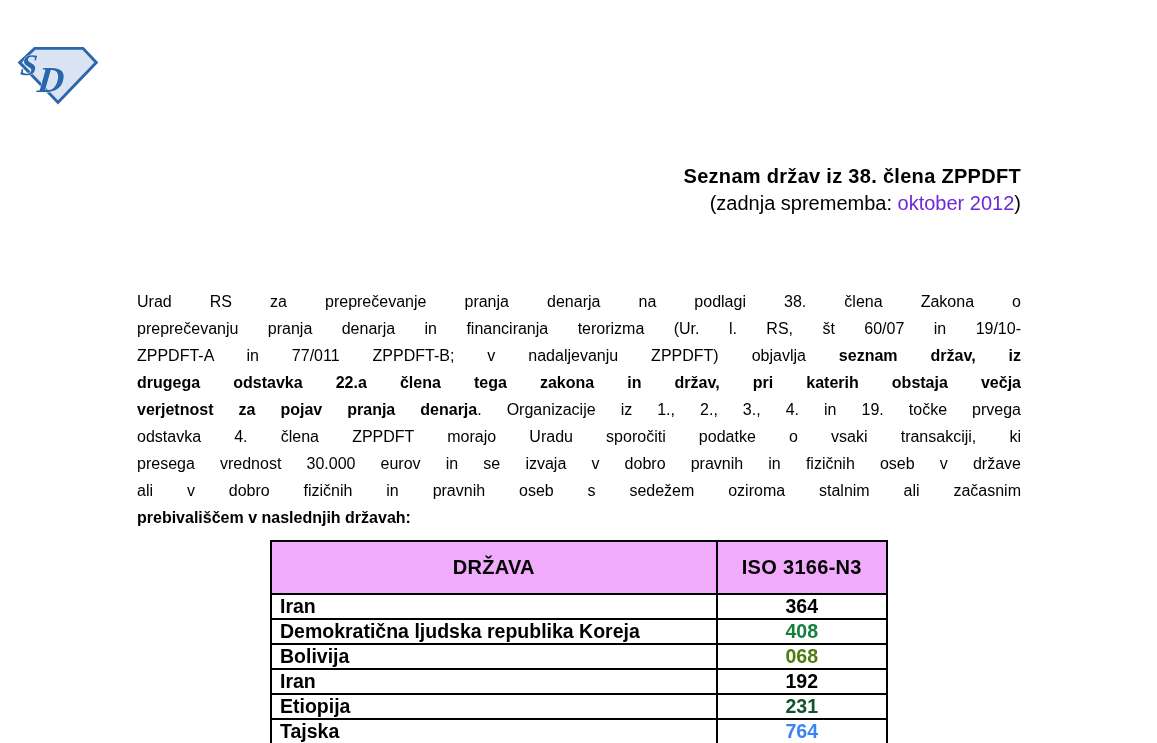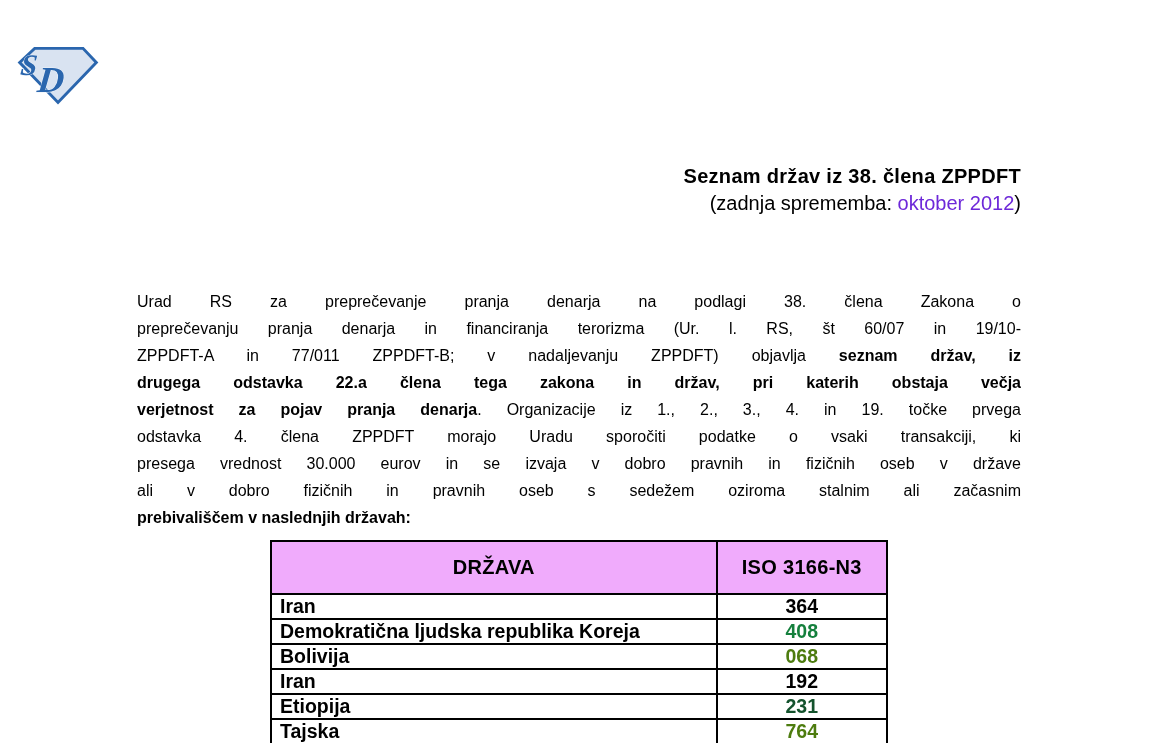--- a/index.html
+++ b/index.html
@@ -121,18 +121,18 @@
       <td class="iso-cell" style="color: rgb(0, 0, 0);">192</td>
     </tr>
 
     <tr>
       <td class="country-cell">Etiopija</td>
       <td class="iso-cell" style="color: #14532d;">231</td>
     </tr>
 
     <tr>
       <td class="country-cell">Tajska</td>
-      <td class="iso-cell" style="color: #4d7c0f; border-radius: 11px;">764</td>
+      <td class="iso-cell" style="color: #3b82f6; border-radius: 11px;">764</td>
     </tr>
   </tbody>
   </table>
 
 </div>
 
 </body></html>

